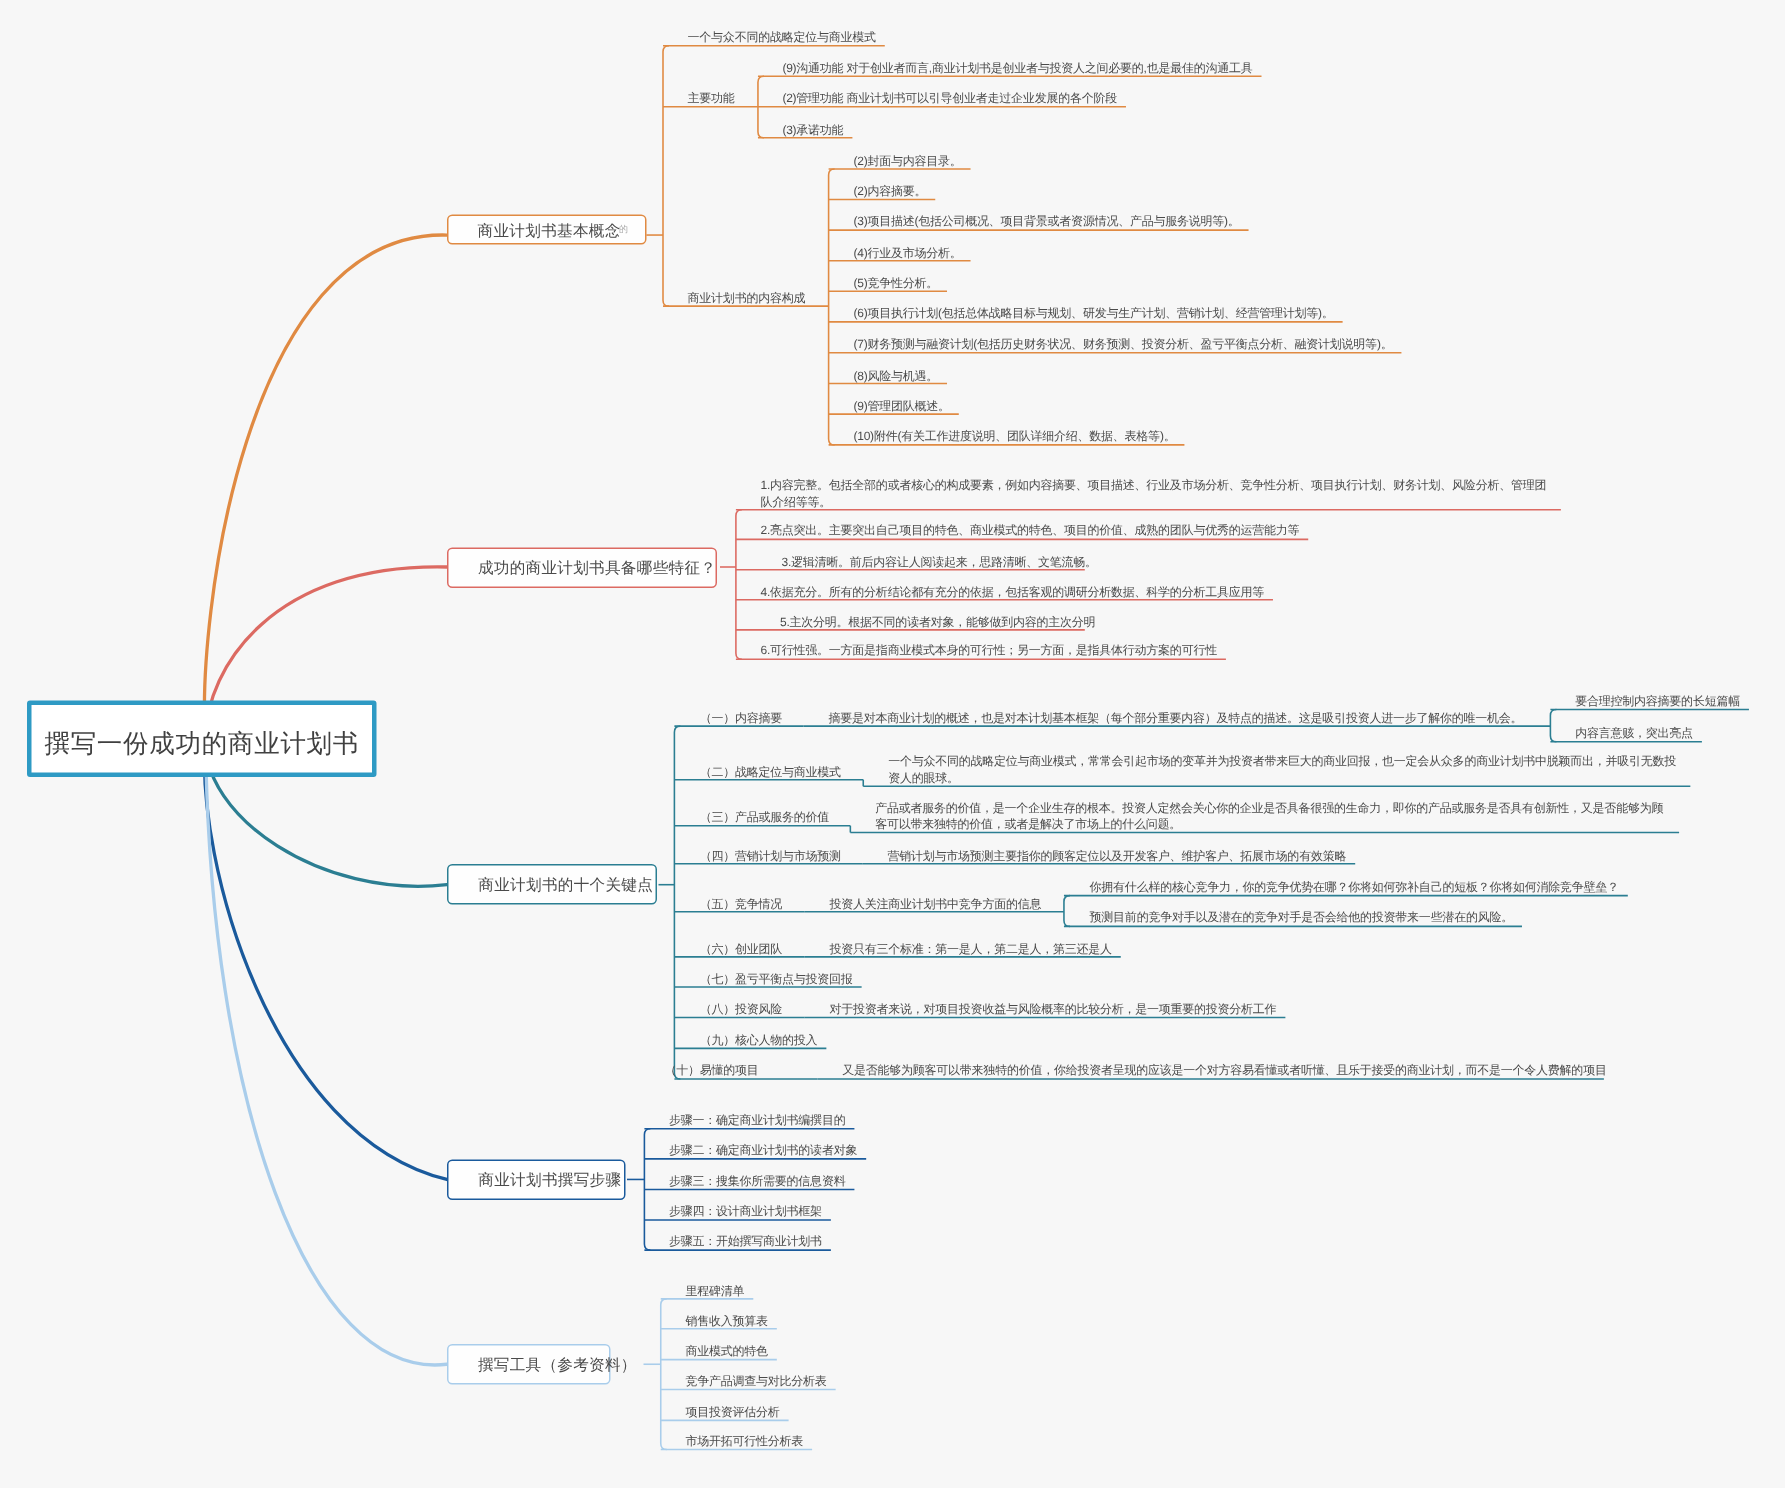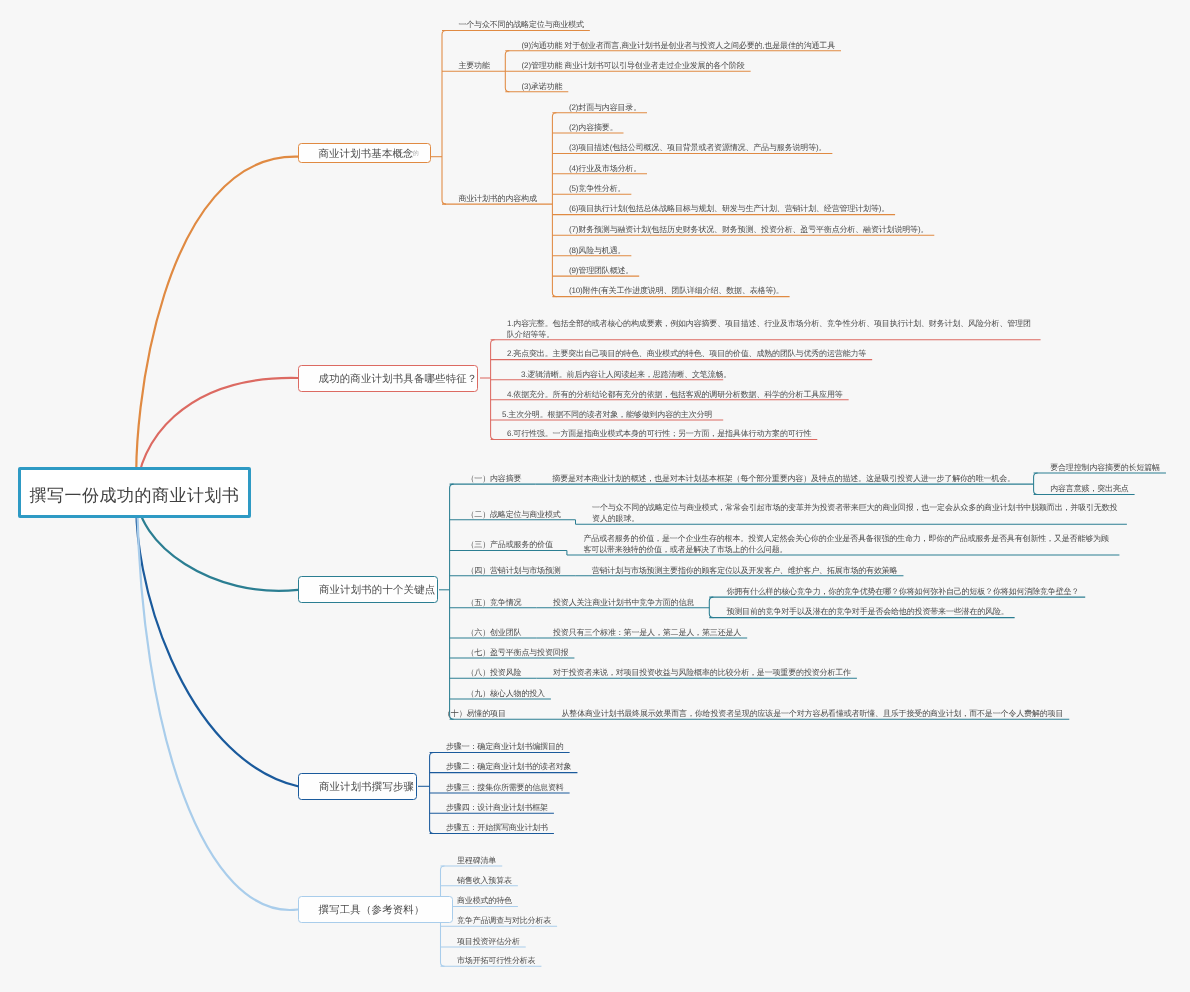--- a/index.html
+++ b/index.html
@@ -127,21 +127,21 @@
     <div class="sub-label" style="left: 569px; top: 184.05px;">(5)竞争性分析。</div>
     <div class="sub-label" style="left: 569px; top: 204.45px;">(6)项目执行计划(包括总体战略目标与规划、研发与生产计划、营销计划、经营管理计划等)。</div>
     <div class="sub-label" style="left: 569px; top: 225.05px;">(7)财务预测与融资计划(包括历史财务状况、财务预测、投资分析、盈亏平衡点分析、融资计划说明等)。</div>
     <div class="sub-label" style="left: 569px; top: 245.55px;">(8)风险与机遇。</div>
     <div class="sub-label" style="left: 569px; top: 265.95px;">(9)管理团队概述。</div>
     <div class="sub-label" style="left: 569px; top: 286.45px;">(10)附件(有关工作进度说明、团队详细介绍、数据、表格等)。</div>
     <div class="sub-label wrapped" style="left: 507px; top: 319.05px; width: 528px;">1.内容完整。包括全部的或者核心的构成要素，例如内容摘要、项目描述、行业及市场分析、竞争性分析、项目执行计划、财务计划、风险分析、管理团队介绍等等。</div>
     <div class="sub-label" style="left: 507px; top: 349.45px;">2.亮点突出。主要突出自己项目的特色、商业模式的特色、项目的价值、成熟的团队与优秀的运营能力等</div>
     <div class="sub-label" style="left: 507px; top: 369.65px; margin-left: 14px;">3.逻辑清晰。前后内容让人阅读起来，思路清晰、文笔流畅。</div>
     <div class="sub-label" style="left: 507px; top: 389.65px;">4.依据充分。所有的分析结论都有充分的依据，包括客观的调研分析数据、科学的分析工具应用等</div>
-    <div class="sub-label" style="left: 502px; top: 409.75px;">5.主次分明。根据不同的读者对象，能够做到内容的主次分明</div>
+    <div class="sub-label" style="left: 520px; top: 409.75px;">5.主次分明。根据不同的读者对象，能够做到内容的主次分明</div>
     <div class="sub-label" style="left: 507px; top: 429.35px;">6.可行性强。一方面是指商业模式本身的可行性；另一方面，是指具体行动方案的可行性</div>
     <div class="sub-label" style="left: 466.5px; top: 473.95px;">（一）内容摘要</div>
     <div class="sub-label" style="left: 552.3px; top: 473.95px;">摘要是对本商业计划的概述，也是对本计划基本框架（每个部分重要内容）及特点的描述。这是吸引投资人进一步了解你的唯一机会。</div>
     <div class="sub-label" style="left: 1050.2px; top: 462.85px;">要合理控制内容摘要的长短篇幅</div>
     <div class="sub-label" style="left: 1050.2px; top: 484.35px;">内容言意赅，突出亮点</div>
     <div class="sub-label" style="left: 466.5px; top: 509.65px;">（二）战略定位与商业模式</div>
     <div class="sub-label wrapped" style="left: 592.1px; top: 503.45px; width: 528px;">一个与众不同的战略定位与商业模式，常常会引起市场的变革并为投资者带来巨大的商业回报，也一定会从众多的商业计划书中脱颖而出，并吸引无数投资人的眼球。</div>
     <div class="sub-label" style="left: 466.5px; top: 540.35px;">（三）产品或服务的价值</div>
     <div class="sub-label wrapped" style="left: 583.5px; top: 534.25px; width: 528px;">产品或者服务的价值，是一个企业生存的根本。投资人定然会关心你的企业是否具备很强的生命力，即你的产品或服务是否具有创新性，又是否能够为顾客可以带来独特的价值，或者是解决了市场上的什么问题。</div>
     <div class="sub-label" style="left: 466.5px; top: 565.65px;">（四）营销计划与市场预测</div>
@@ -150,21 +150,21 @@
     <div class="sub-label" style="left: 553px; top: 597.65px;">投资人关注商业计划书中竞争方面的信息</div>
     <div class="sub-label" style="left: 726.4px; top: 586.95px;">你拥有什么样的核心竞争力，你的竞争优势在哪？你将如何弥补自己的短板？你将如何消除竞争壁垒？</div>
     <div class="sub-label" style="left: 726.4px; top: 607.45px;">预测目前的竞争对手以及潜在的竞争对手是否会给他的投资带来一些潜在的风险。</div>
     <div class="sub-label" style="left: 466.5px; top: 627.75px;">（六）创业团队</div>
     <div class="sub-label" style="left: 553px; top: 627.75px;">投资只有三个标准：第一是人，第二是人，第三还是人</div>
     <div class="sub-label" style="left: 466.5px; top: 647.85px;">（七）盈亏平衡点与投资回报</div>
     <div class="sub-label" style="left: 466.5px; top: 668.15px;">（八）投资风险</div>
     <div class="sub-label" style="left: 553px; top: 668.15px;">对于投资者来说，对项目投资收益与风险概率的比较分析，是一项重要的投资分析工作</div>
     <div class="sub-label" style="left: 466.5px; top: 688.75px;">（九）核心人物的投入</div>
     <div class="sub-label" style="left: 443px; top: 709.15px;">（十）易懂的项目</div>
-    <div class="sub-label" style="left: 561.5px; top: 709.15px;">从整体商业计划书最终展示效果而言，你给投资者呈现的应该是一个对方容易看懂或者听懂、且乐于接受的商业计划，而不是一个令人费解的项目</div>
+    <div class="sub-label" style="left: 561.5px; top: 709.15px;">又是否能够为顾客可以带来独特的价值，你给投资者呈现的应该是一个对方容易看懂或者听懂、且乐于接受的商业计划，而不是一个令人费解的项目</div>
     <div class="sub-label" style="left: 446px; top: 742.35px;">步骤一：确定商业计划书编撰目的</div>
     <div class="sub-label" style="left: 446px; top: 762.45px;">步骤二：确定商业计划书的读者对象</div>
     <div class="sub-label" style="left: 446px; top: 782.85px;">步骤三：搜集你所需要的信息资料</div>
     <div class="sub-label" style="left: 446px; top: 803.15px;">步骤四：设计商业计划书框架</div>
     <div class="sub-label" style="left: 446px; top: 823.25px;">步骤五：开始撰写商业计划书</div>
     <div class="sub-label" style="left: 457px; top: 855.75px;">里程碑清单</div>
     <div class="sub-label" style="left: 457px; top: 875.65px;">销售收入预算表</div>
     <div class="sub-label" style="left: 457px; top: 896.25px;">商业模式的特色</div>
     <div class="sub-label" style="left: 457px; top: 916.15px;">竞争产品调查与对比分析表</div>
     <div class="sub-label" style="left: 457px; top: 936.75px;">项目投资评估分析</div>
@@ -175,19 +175,19 @@
     </div>
     <div class="topic-box" style="left: 298.1px; top: 364.5px; width: 180.4px; height: 27px; border-color: rgb(220, 106, 98); font-size: 10.4px; letter-spacing: 0.2px;">
       <span style="position: relative; top: 1.5px;">成功的商业计划书具备哪些特征？</span>
     </div>
     <div class="topic-box" style="left: 298.4px; top: 576.3px; width: 140.1px; height: 27px; border-color: rgb(43, 126, 146); font-size: 10.4px; letter-spacing: 0.2px;">
       <span style="position: relative; top: 1.5px;">商业计划书的十个关键点</span>
     </div>
     <div class="topic-box" style="left: 298.4px; top: 772.8px; width: 118.9px; height: 27.5px; border-color: rgb(26, 90, 156); font-size: 10.4px; letter-spacing: 0.2px;">
       <span style="position: relative; top: 1.5px;">商业计划书撰写步骤</span>
     </div>
-    <div class="topic-box" style="left: 298.1px; top: 896px; width: 155px; height: 27px; border-color: rgb(169, 205, 235); font-size: 10.4px; letter-spacing: 0.2px; text-align: right;">
+    <div class="topic-box" style="left: 298.1px; top: 896px; width: 109px; height: 27px; border-color: rgb(169, 205, 235); font-size: 10.4px; letter-spacing: 0.2px; text-align: right;">
       <span style="position: relative; top: 1.5px;">撰写工具（参考资料）</span>
     </div>
     <div class="root-box" style="left: 18px; top: 467px; width: 233px; height: 51px; border-color: rgb(46, 154, 196); border-width: 3px; font-size: 17px; letter-spacing: 0.48px;">
       <span style="position: relative; top: 4px;">撰写一份成功的商业计划书</span>
     </div>
   </div>
 
 </body></html>

